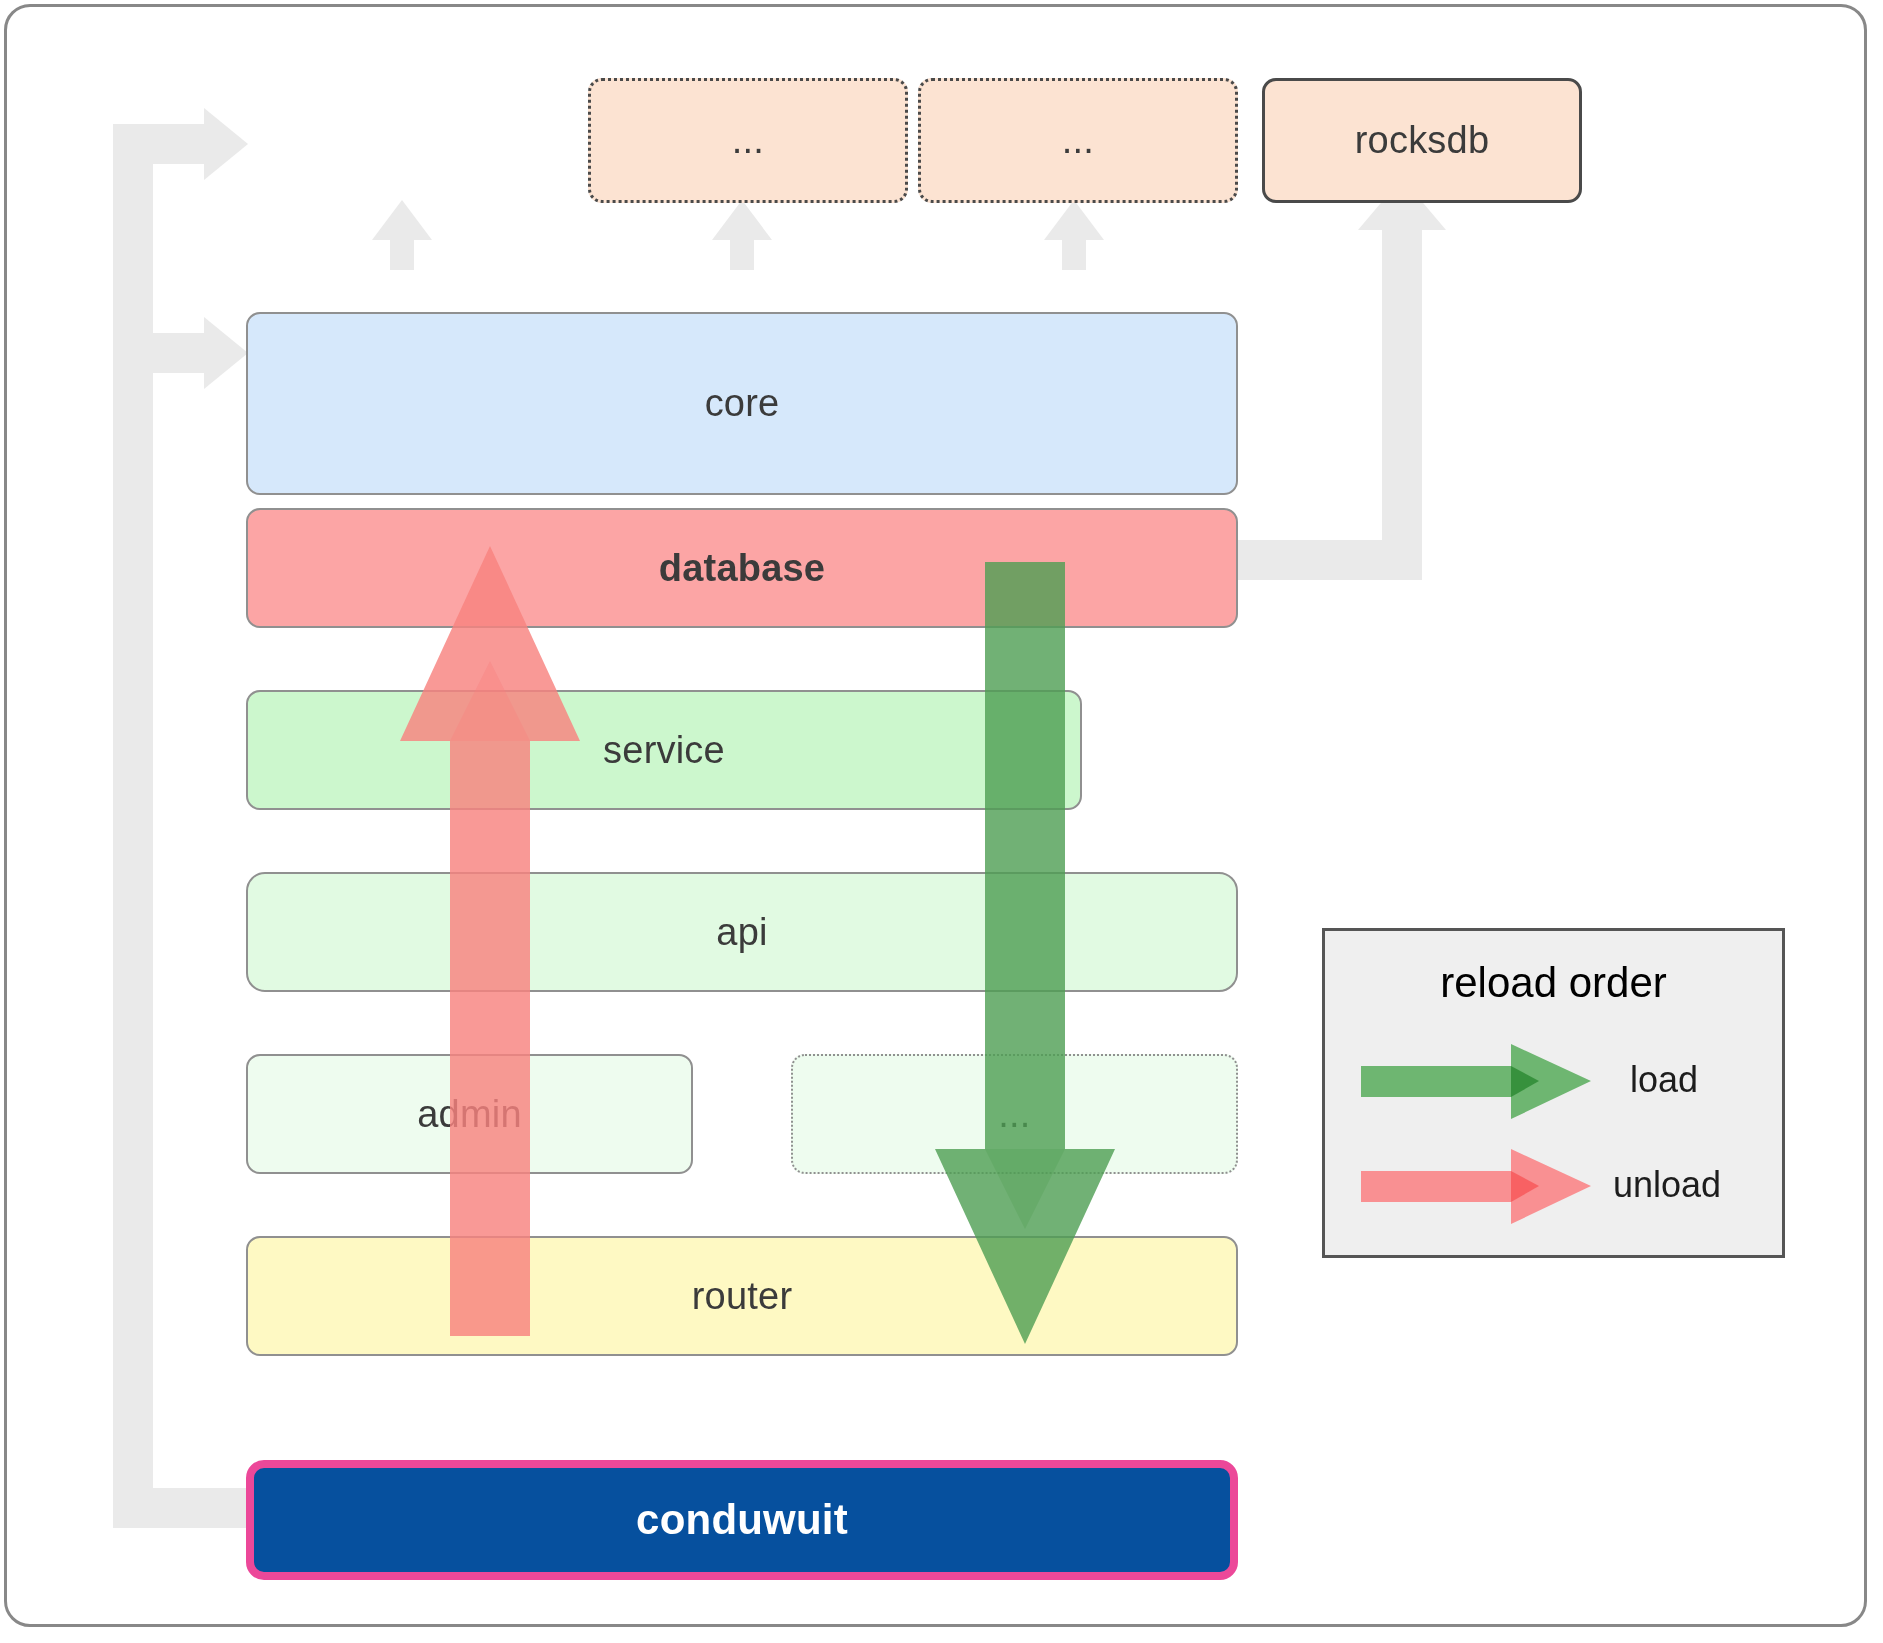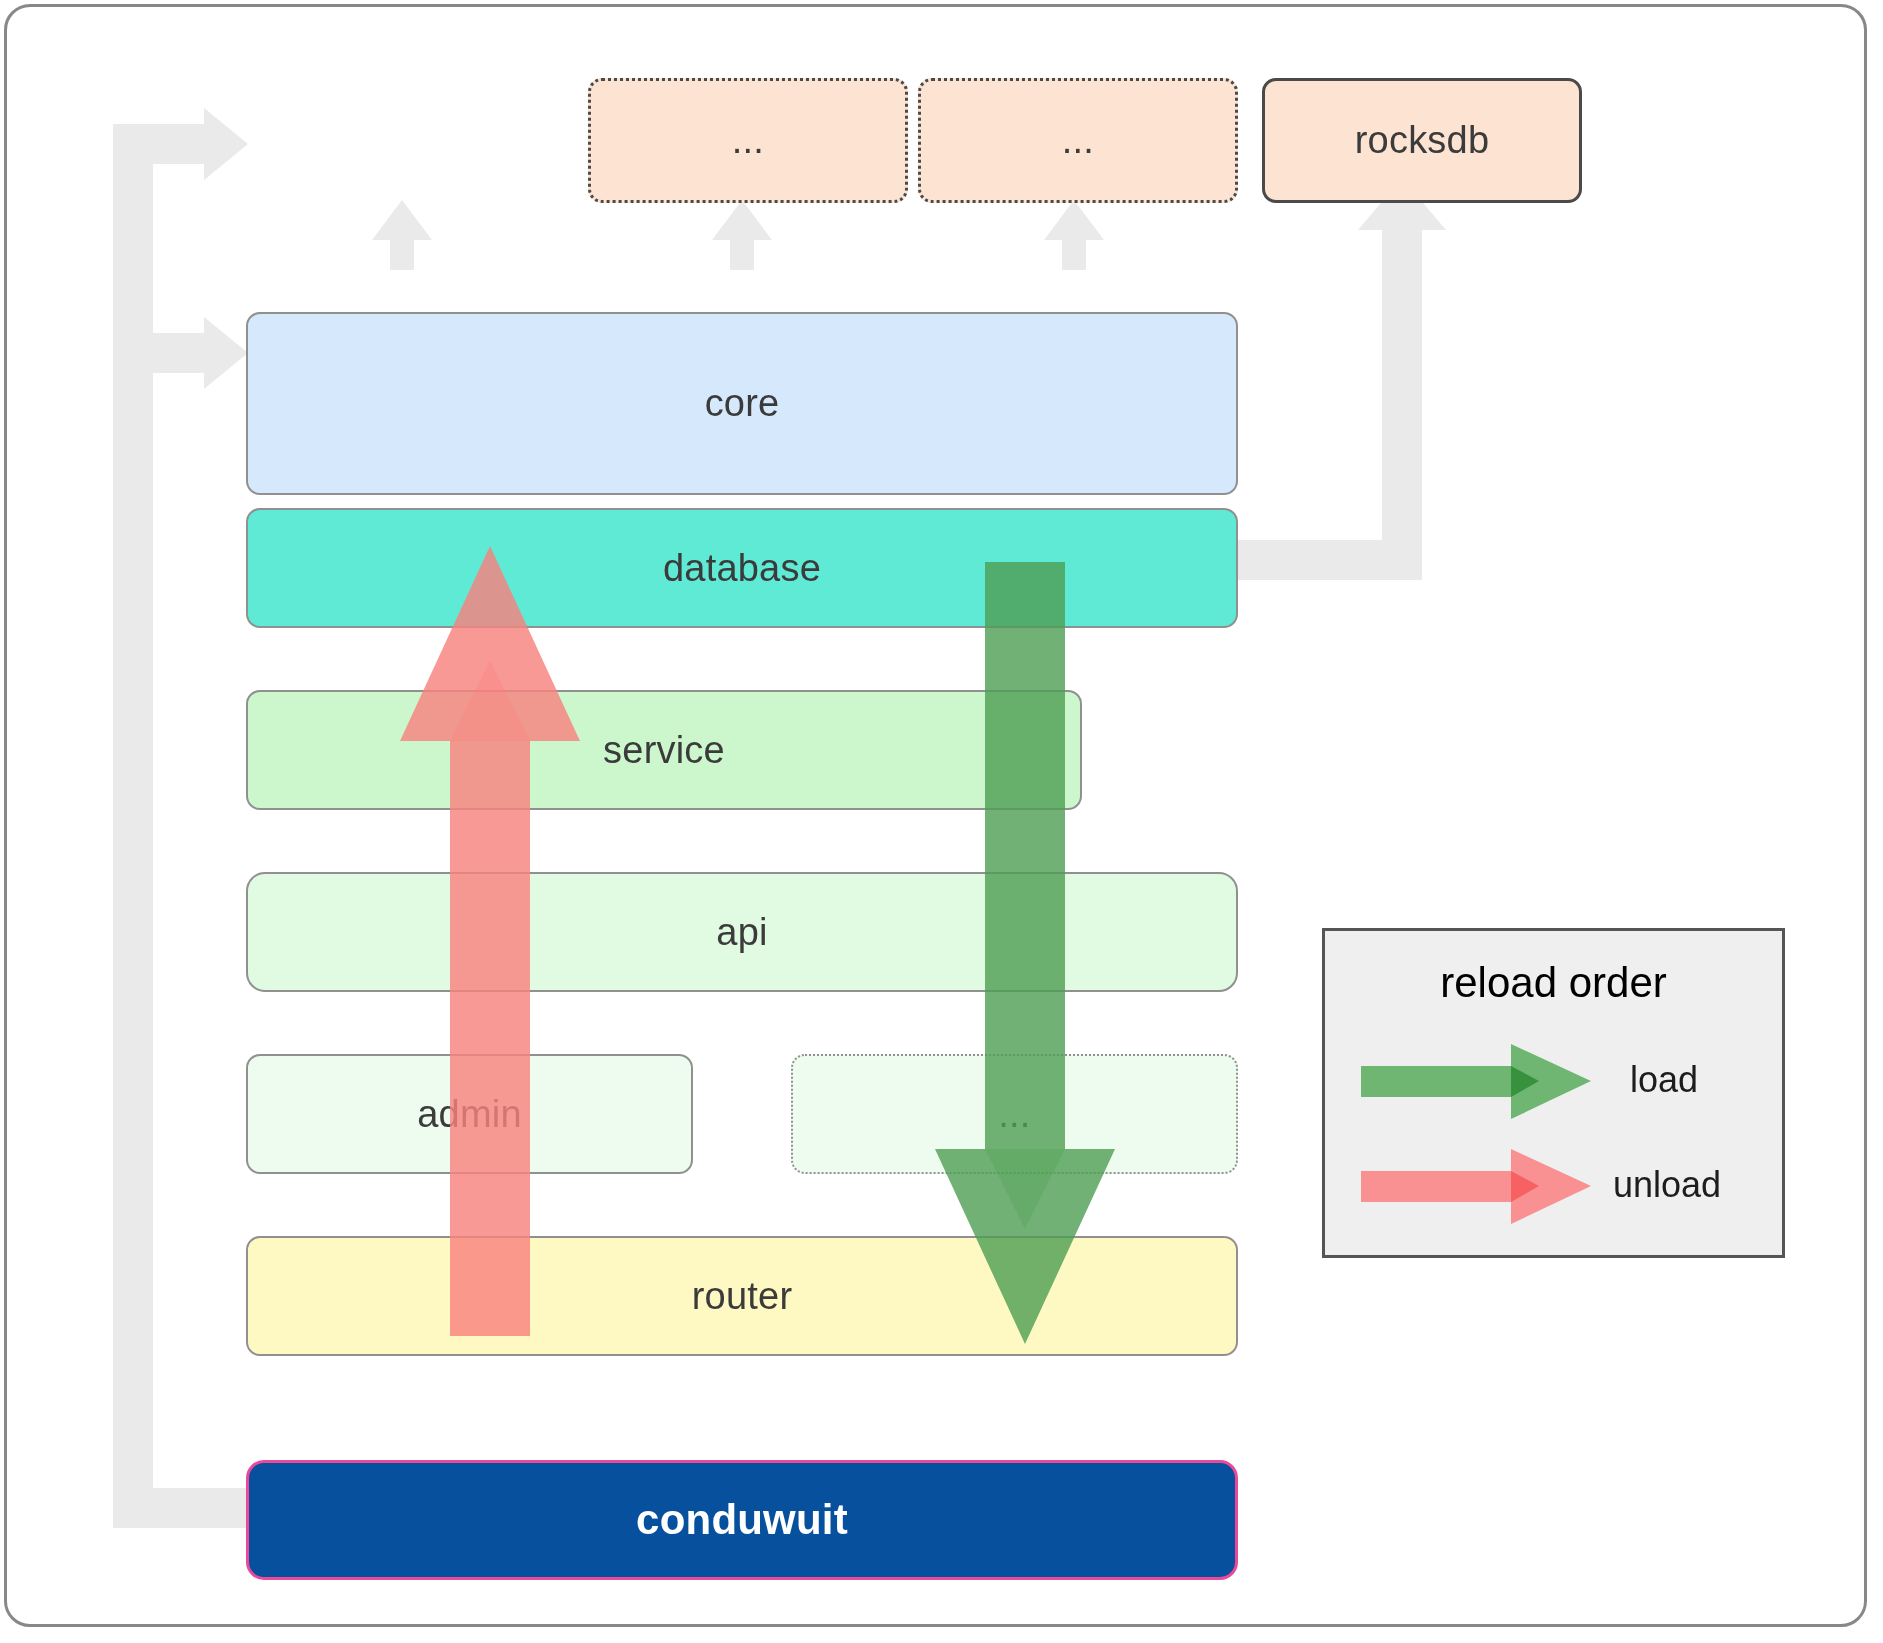--- a/index.html
+++ b/index.html
@@ -43,29 +43,29 @@
   }
   .box .lbl { position: relative; z-index: 3; }
 
   .box-solid   { border: 3px solid #4a4a4a; }
   .box-dotted  { border: 3px dotted #4a4a4a; }
   .box-gray    { border: 2px solid #909090; }
   .box-graydot { border: 2px dotted #909090; }
 
   .orange { background: #fce3d2; }
   .blue   { background: #d6e8fb; margin-top: 44px; }
-  .green1 { background: #5eead4; }
+  .green1 { background: #fca5a5; font-weight: bold; }
   .green2 { background: #ccf7cd; }
   .green3 { background: #e1fae2; border-radius: 19px; }
   .green4 { background: #eefcef; }
   .white  { background: #fef9c3; }
   .navy   {
     background: #06509e;
     color: #ffffff;
-    border: 3px solid #ec4899;
+    border: 8px solid #ec4899;
     border-radius: 18px;
     font-weight: bold;
   }
 
   
   .gray { position: absolute; background: #eaeaea; }
   .gray-arrow-r {
     position: absolute;
     width: 0; height: 0;
     border-top: 36px solid transparent;

